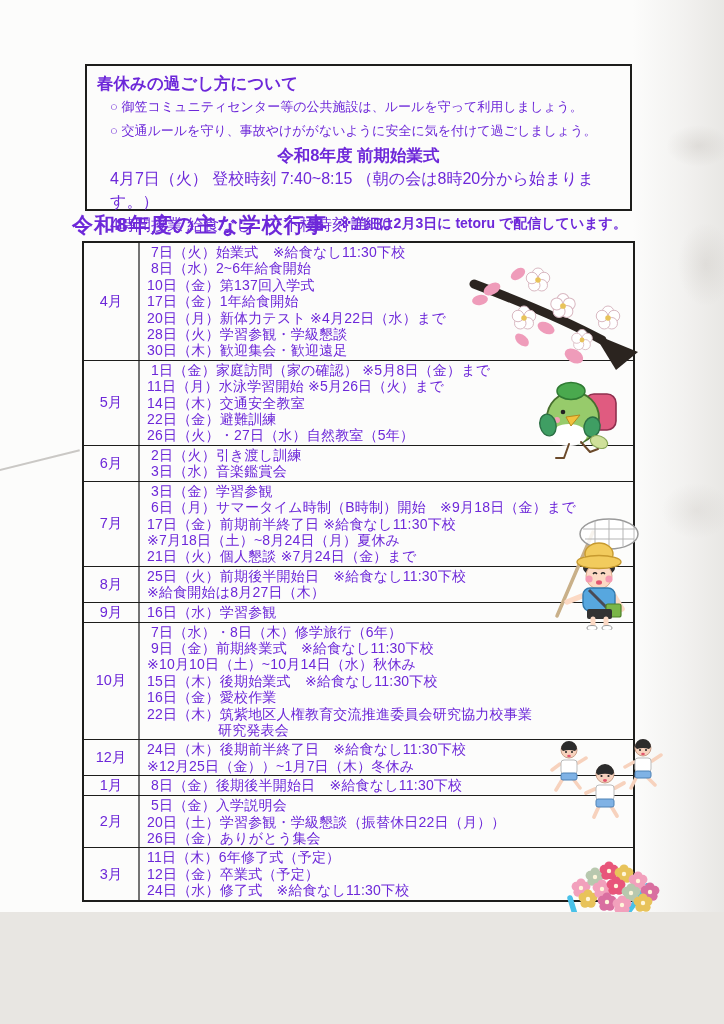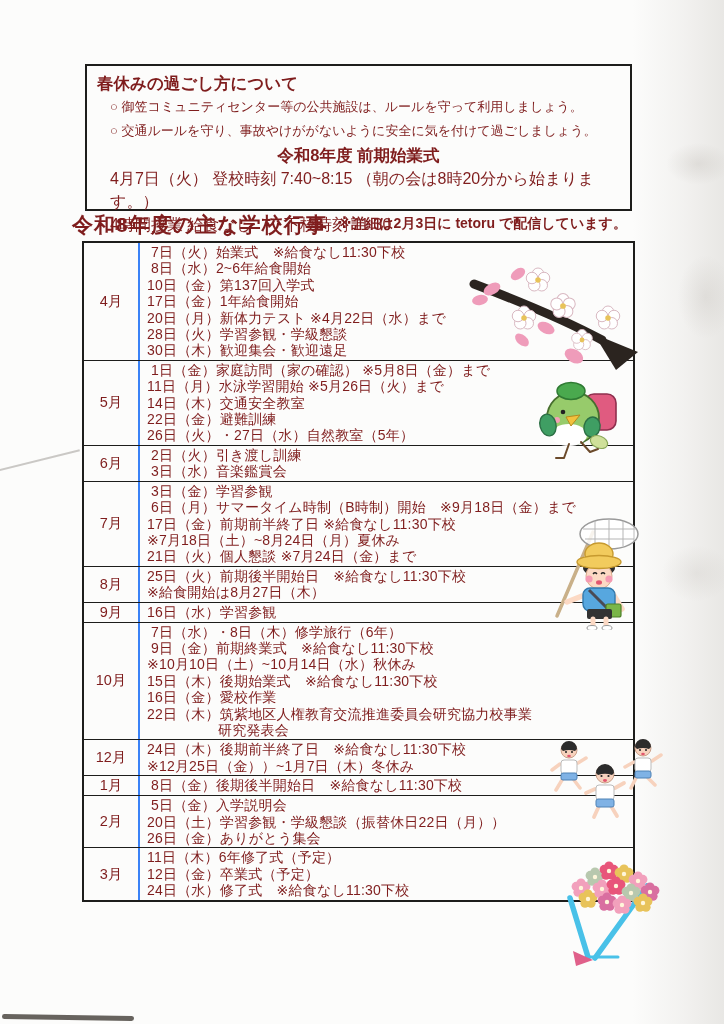--- a/index.html
+++ b/index.html
@@ -1,17 +1,17 @@
 <!DOCTYPE html>
 <html><head>
 <meta charset="utf-8">
 <style>
   html,body{margin:0;padding:0;}
   body{background:#e8e6e2;font-family:"Liberation Sans","DejaVu Sans",sans-serif;}
-  .page{position:relative;width:724px;height:1024px;background:#fcfcfb;overflow:hidden;color:#7f1d1d;}
+  .page{position:relative;width:724px;height:912px;background:#fcfcfb;overflow:hidden;color:#6d28d9;}
 
   
   .scan-edge{position:absolute;right:0;top:0;width:92px;height:100%;
     background:
       radial-gradient(ellipse 46px 30px at 72% 16%, rgba(125,115,103,.14), transparent 70%),
       radial-gradient(ellipse 40px 60px at 80% 29%, rgba(125,115,103,.12), transparent 70%),
       radial-gradient(ellipse 50px 40px at 70% 56%, rgba(125,115,103,.10), transparent 70%),
       linear-gradient(to right, rgba(130,122,111,0), rgba(130,122,111,.08) 55%, rgba(130,122,111,.16));}
   .scan-streak{position:absolute;left:2px;top:1015px;width:132px;height:5px;background:#56524d;border-radius:3px;transform:rotate(.8deg);opacity:.9;}
   .scan-line{position:absolute;left:-4px;top:470px;width:86px;height:1.5px;background:rgba(110,104,97,.35);transform:rotate(-14deg);transform-origin:left top;}
@@ -25,21 +25,21 @@
 
   
   .sched-head{position:absolute;left:72px;top:212px;width:580px;display:flex;align-items:flex-start;}
   .sched-title{font-size:21px;font-weight:bold;letter-spacing:1px;line-height:26px;}
   .sched-note{font-size:14px;font-weight:bold;margin-left:10px;line-height:22px;}
 
   
   .sched-table{position:absolute;left:82px;top:241px;width:553px;border:2.5px solid #1d1d1b;box-sizing:border-box;background:rgba(255,255,255,.0);}
   .row{display:flex;border-top:1.5px solid #1d1d1b;}
   .row:first-child{border-top:none;}
-  .mcell{width:54px;flex:0 0 54px;border-right:2px solid #3b82f6;display:flex;align-items:center;justify-content:center;font-size:14.5px;}
+  .mcell{width:54px;flex:0 0 54px;border-right:2px solid #737373;display:flex;align-items:center;justify-content:center;font-size:14.5px;}
   .ccell{flex:1;padding:1px 8px 1px 7px;}
   .line{font-size:14px;line-height:16.4px;white-space:pre-wrap;letter-spacing:.2px;}
 
   .illus{position:absolute;pointer-events:none;}
 </style>
 </head>
 <body>
 
 <div class="page">
 

